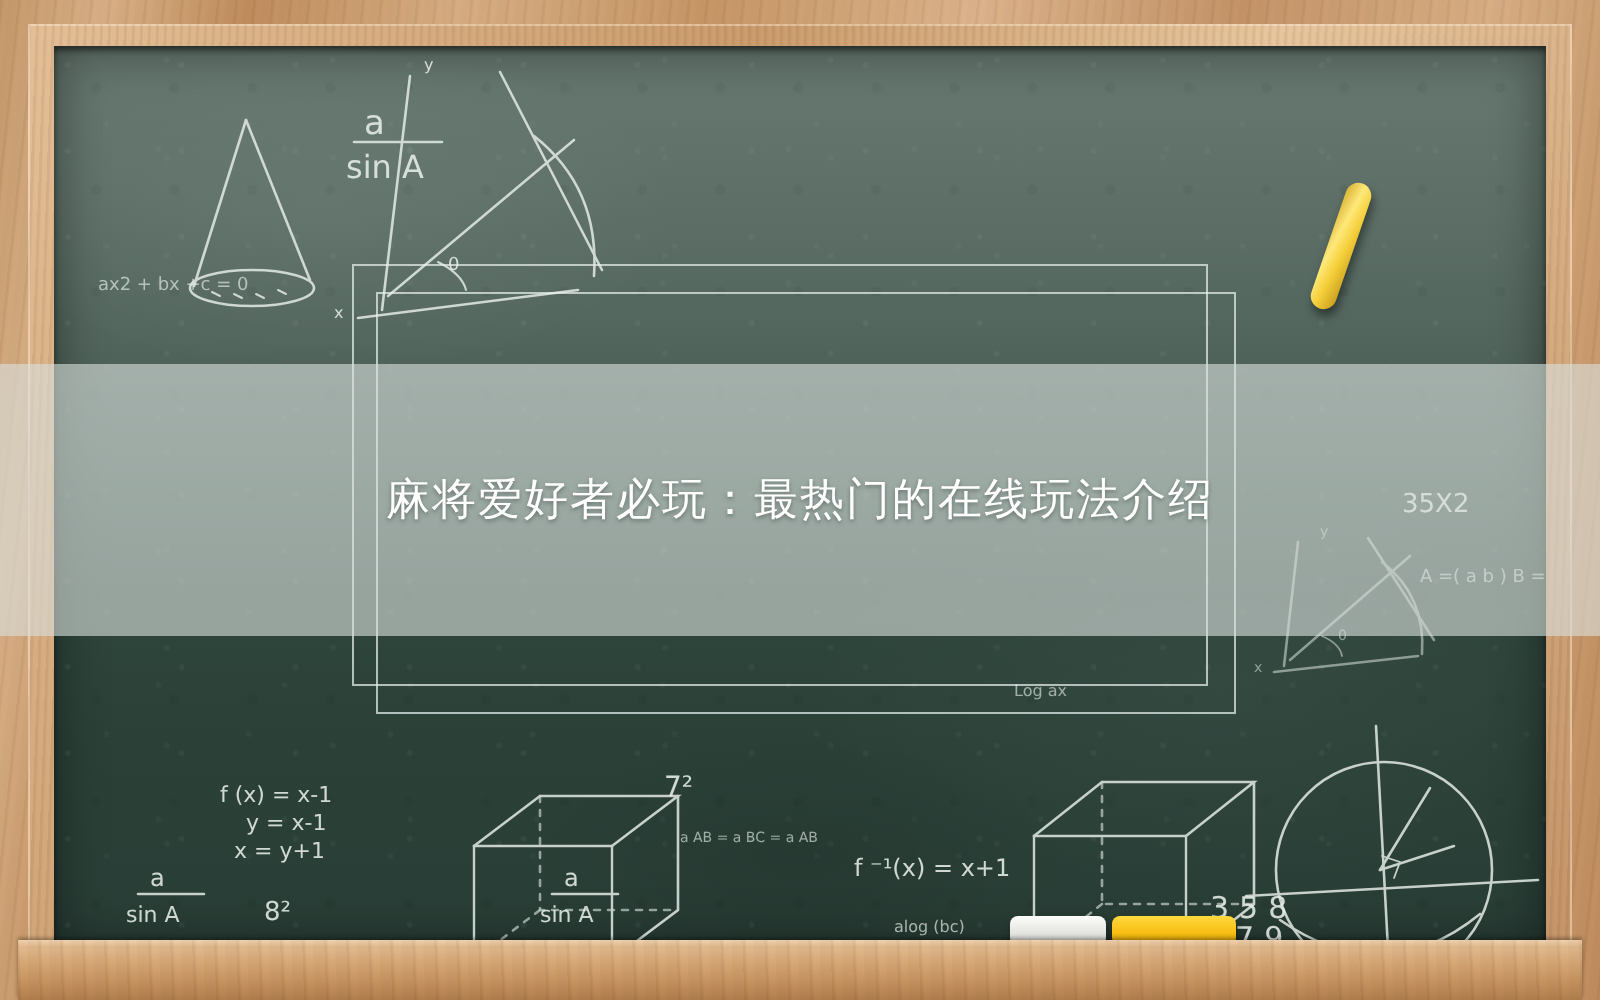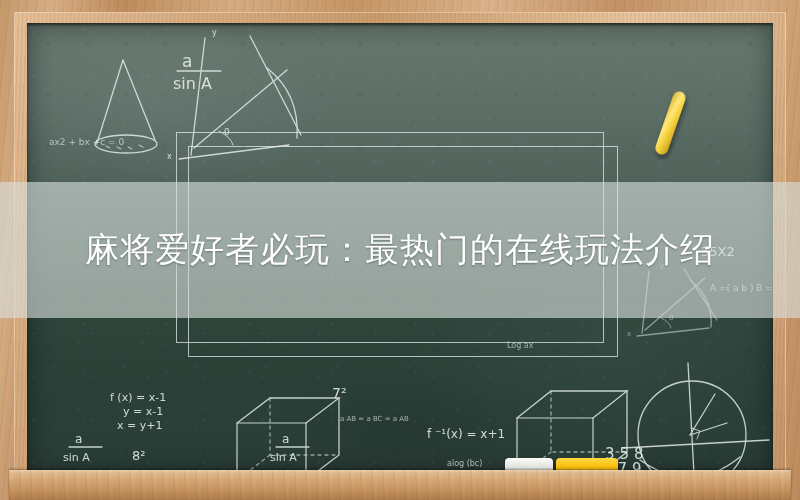--- a/index.html
+++ b/index.html
@@ -93,21 +93,21 @@
   
   .band{
     position:absolute;left:0;top:182px;width:800px;height:136px;
     background:rgba(216,222,219,.62);
     backdrop-filter:blur(0px);
   }
   .title{
     position:absolute;left:0;top:182px;width:800px;height:136px;
     display:flex;align-items:center;justify-content:center;
     color:#ffffff;
-    font-size:34px;
+    font-size:22px;
     letter-spacing:1px;
     font-weight:400;
     text-shadow:0 1px 2px rgba(60,70,66,.55);
     white-space:nowrap;
     font-family:"DejaVu Sans","Liberation Sans",sans-serif;
   }
 
   
   .ledge{
     position:absolute;left:9px;top:470px;width:782px;height:30px;

